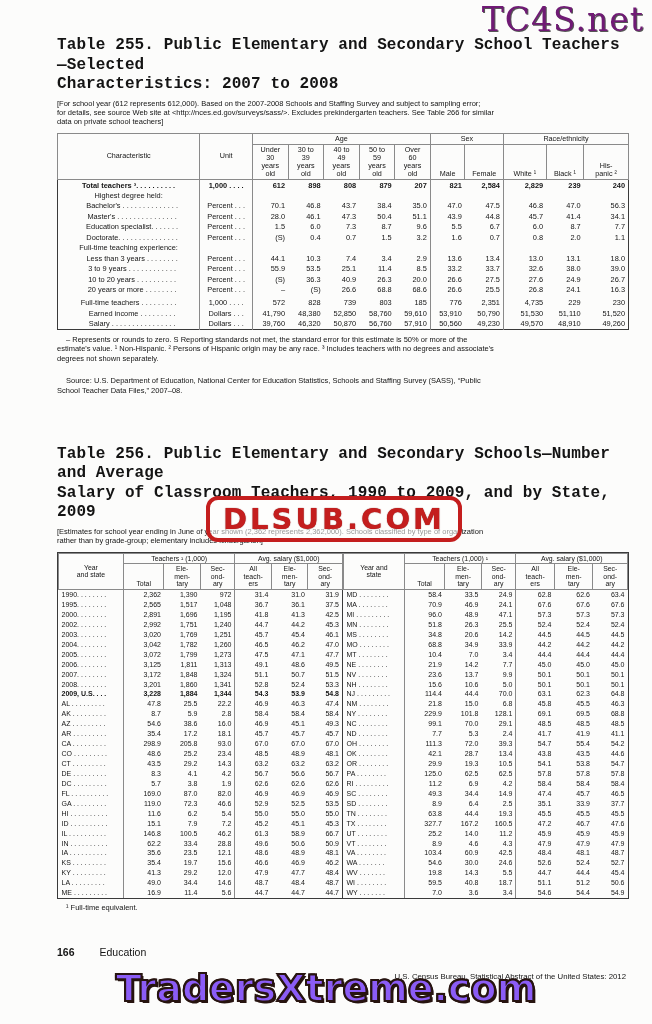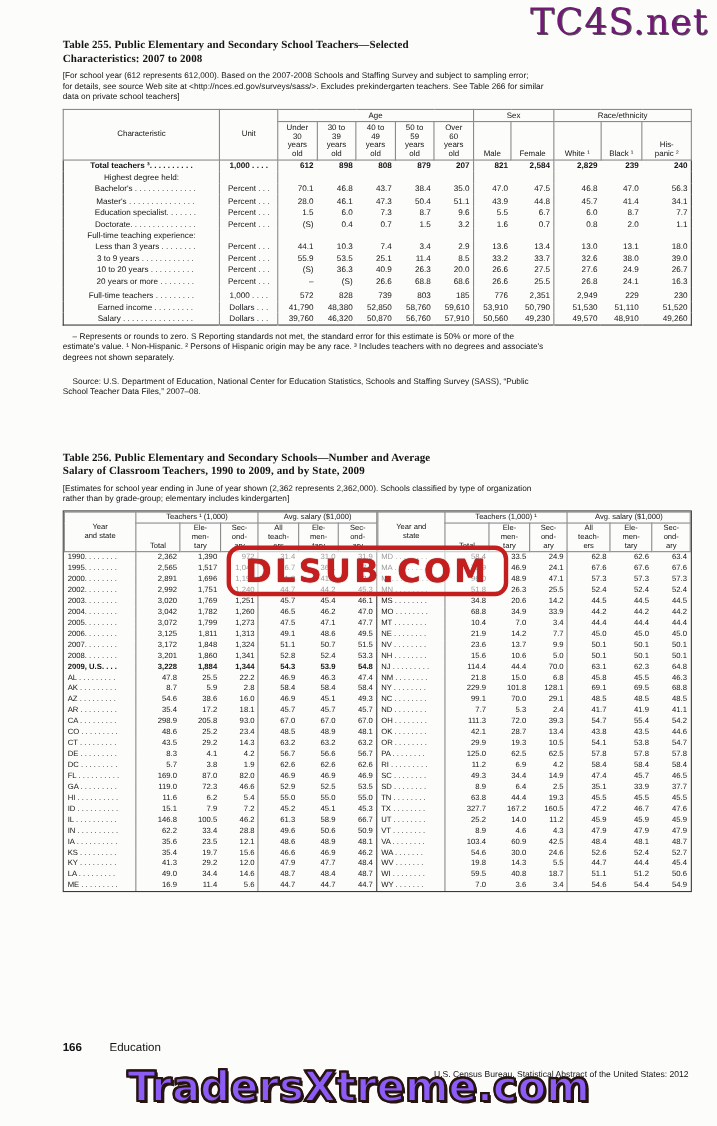--- a/index.html
+++ b/index.html
@@ -1,20 +1,20 @@
 <!DOCTYPE html>
 <html><head>
 <meta charset="utf-8">
 <style>
   html,body{margin:0;padding:0}
   body{width:652px;height:1024px;position:relative;background:#fcfcfb;color:#141414;
        font-family:"Liberation Sans",sans-serif;overflow:hidden}
   .doc{position:absolute;left:0;top:0;width:652px;box-sizing:border-box;padding:36px 23px 0 57px}
 
-  .ttl{font-family:Liberation Serif, serif;font-weight:700;font-size:10px;line-height:1.22;
+  .ttl{font-family:Liberation Mono, monospace;font-weight:700;font-size:16px;line-height:1.22;
        white-space:pre-line;letter-spacing:.1px}
   .hnote{font-size:7.5px;line-height:1.25;margin-top:4px;white-space:pre-line}
   .fnote,.src{font-size:7.5px;line-height:1.25;white-space:pre-line;text-indent:9px}
   .fnote{margin-top:5px}
   .src{margin-top:13px}
 
   table{border-collapse:collapse;table-layout:fixed}
 
   
   .t255{width:100%;margin-top:6px;border:1.5px solid #3a3a3a;font-size:7.4px}
@@ -282,21 +282,21 @@
         <tr class="gap">
           <td class="lbl">Full-time teachers . . . . . . . . .</td>
           <td class="unit">1,000 . . . .</td>
           <td class="num">572</td>
           <td class="num">828</td>
           <td class="num">739</td>
           <td class="num">803</td>
           <td class="num">185</td>
           <td class="num">776</td>
           <td class="num">2,351</td>
-          <td class="num">2,949</td>
+          <td class="num">4,735</td>
           <td class="num">229</td>
           <td class="num">230</td>
         </tr>
         <tr class="">
           <td class="lbl ind">Earned income . . . . . . . . .</td>
           <td class="unit">Dollars . . .</td>
           <td class="num">41,790</td>
           <td class="num">48,380</td>
           <td class="num">52,850</td>
           <td class="num">58,760</td>
@@ -968,20 +968,21 @@
             <td class="num">3.6</td>
             <td class="num">3.4</td>
             <td class="num">54.6</td>
             <td class="num">54.4</td>
             <td class="num">54.9</td>
           </tr>
         </tbody>
     </table>
   </div>
 
+  <div class="fnote" style="margin-top:4px">¹ Full-time equivalent.</div>
 </div>
 
 <div class="pagefoot">
   <span class="pgnum">166</span><span>Education</span>
 </div>
 <div class="censusnote">U.S. Census Bureau, Statistical Abstract of the United States: 2012</div>
 
 <div class="wm-top">TC4S.net</div>
 <div class="wm-mid">DLSUB.COM</div>
 <div class="wm-bottom">TradersXtreme.com</div>

